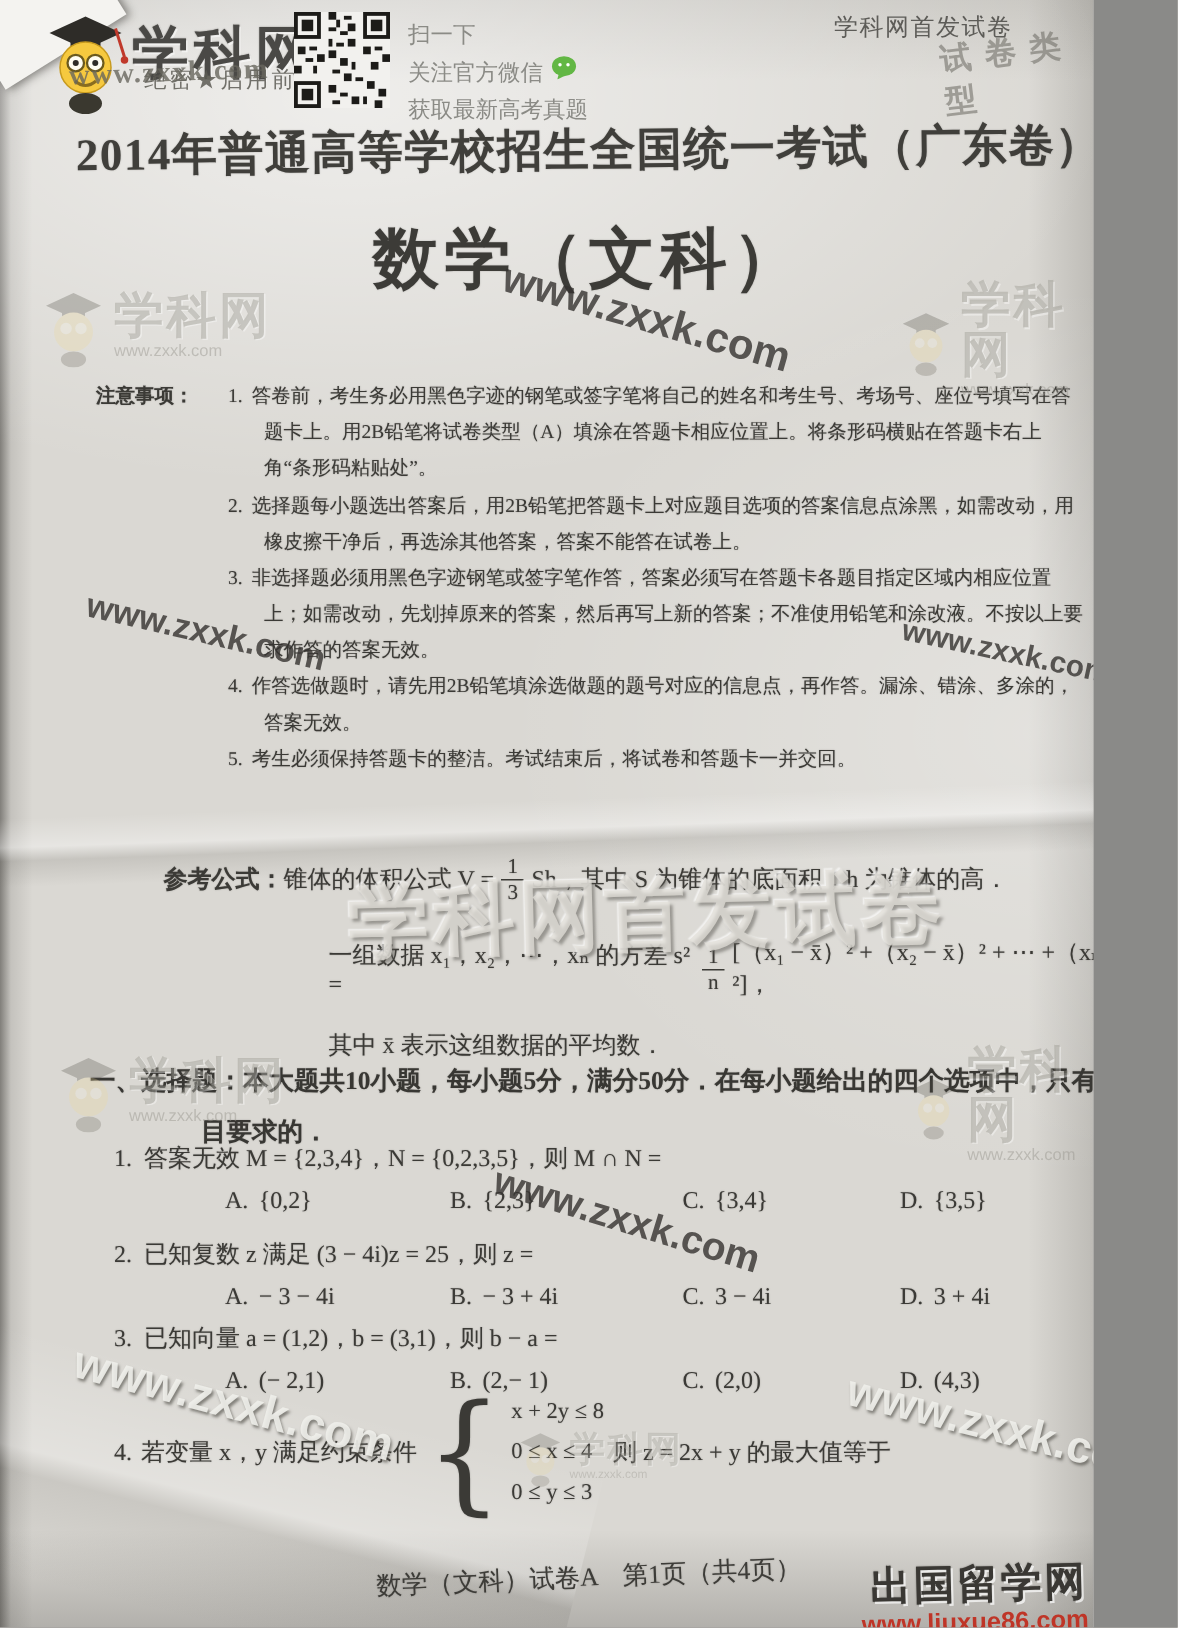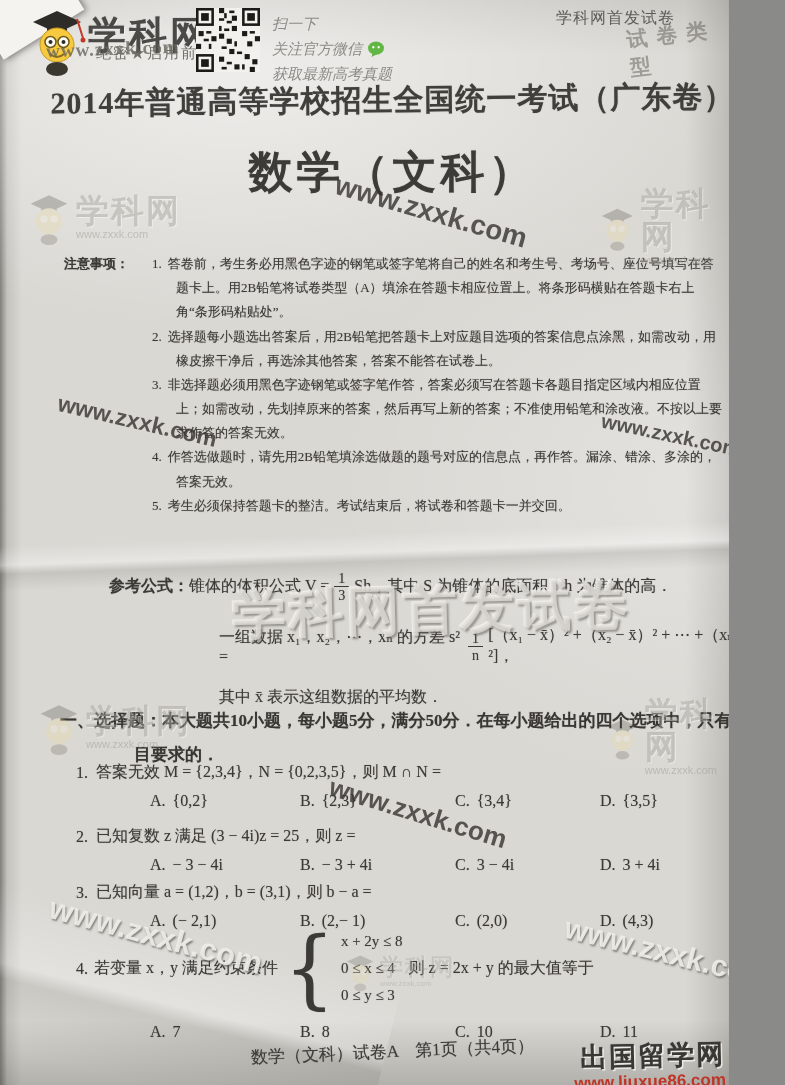--- a/index.html
+++ b/index.html
@@ -31,21 +31,21 @@
   .abs{position:absolute;}
 
   
   .brand{left:26px;top:4px;display:flex;align-items:flex-start;}
   .brand-text{font-size:38px;font-weight:bold;color:#4a4946;letter-spacing:3px;margin-top:6px;
     text-shadow:1px 1px 0 rgba(255,255,255,0.6),0 0 1px rgba(40,38,34,0.6);}
   .classified{left:52px;top:44px;font-size:15px;color:rgba(92,90,84,0.85);letter-spacing:2px;padding-left:44px;}
   .brand-wm{left:46px;top:38px;font-size:19px;font-weight:bold;color:rgba(104,102,94,0.8);transform:rotate(-2deg);letter-spacing:1px;}
   .qr{left:196px;top:8px;}
   .qr-text{left:272px;top:12px;font-size:15px;color:#8b8b86;line-height:1.65;font-family:"Liberation Sans",sans-serif;}
-  .qr-text .row{display:flex;align-items:center;gap:5px;font-style:italic;}
+  .qr-text .row{display:flex;gap:5px;}
   .release{left:556px;top:8px;font-family:"Liberation Sans",sans-serif;}
   .release-title{font-size:16px;color:#5d5c58;letter-spacing:1px;}
   .release-url{font-size:15px;font-weight:bold;color:#c0392b;}
   .papertype-label{left:628px;top:20px;font-size:21px;font-weight:bold;color:rgba(105,103,96,0.55);letter-spacing:9px;transform:rotate(-7deg);}
   .papertype-value{left:758px;top:16px;font-size:26px;font-weight:bold;color:#44423e;}
 
   
   .title-exam{left:0;top:80px;width:785px;text-align:center;font-size:30px;font-weight:bold;letter-spacing:1px;color:#403f3b;transform:rotate(-0.6deg);}
   .title-subject{left:0;top:143px;width:785px;text-align:center;font-size:44px;font-weight:bold;letter-spacing:4px;color:#3c3b37;}
 
@@ -298,26 +298,20 @@
       <span>4.</span>
       <span>若变量 x，y 满足约束条件</span>
       <span class="brace">{</span>
       <span class="constraints">
         <span>x + 2y ≤ 8</span>
         <span>0 ≤ x ≤ 4</span>
         <span>0 ≤ y ≤ 3</span>
       </span>
       <span>则 z = 2x + y 的最大值等于</span>
     </div>
-    <div class="q-opts ink">
-      <span class="q-opt"><span class="ol">A.</span><span>7</span></span>
-      <span class="q-opt"><span class="ol">B.</span><span>8</span></span>
-      <span class="q-opt"><span class="ol">C.</span><span>10</span></span>
-      <span class="q-opt"><span class="ol">D.</span><span>11</span></span>
-    </div>
   </div>
 
   <div class="abs footer-line ink">数学（文科）试卷A　第1页（共4页）</div>
   <div class="abs liuxue">
     <div class="liuxue-name">出国留学网</div>
     <div class="liuxue-url">www.liuxue86.com</div>
   </div>
 
   <div class="wm-diag wm-dark wm1">www.zxxk.com</div>
   <div class="wm-diag wm-dark wm2">www.zxxk.com</div>

